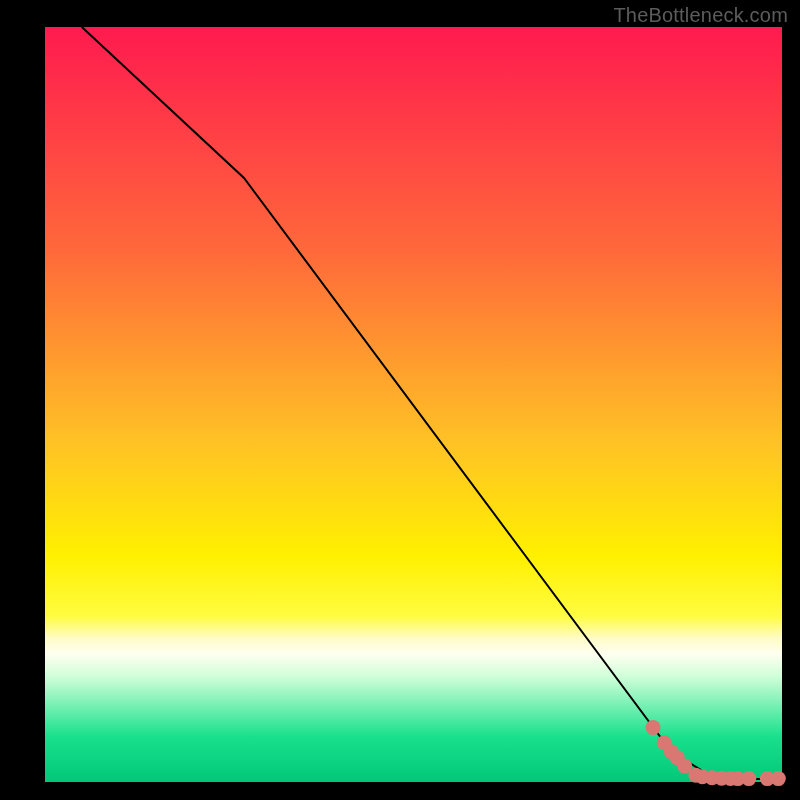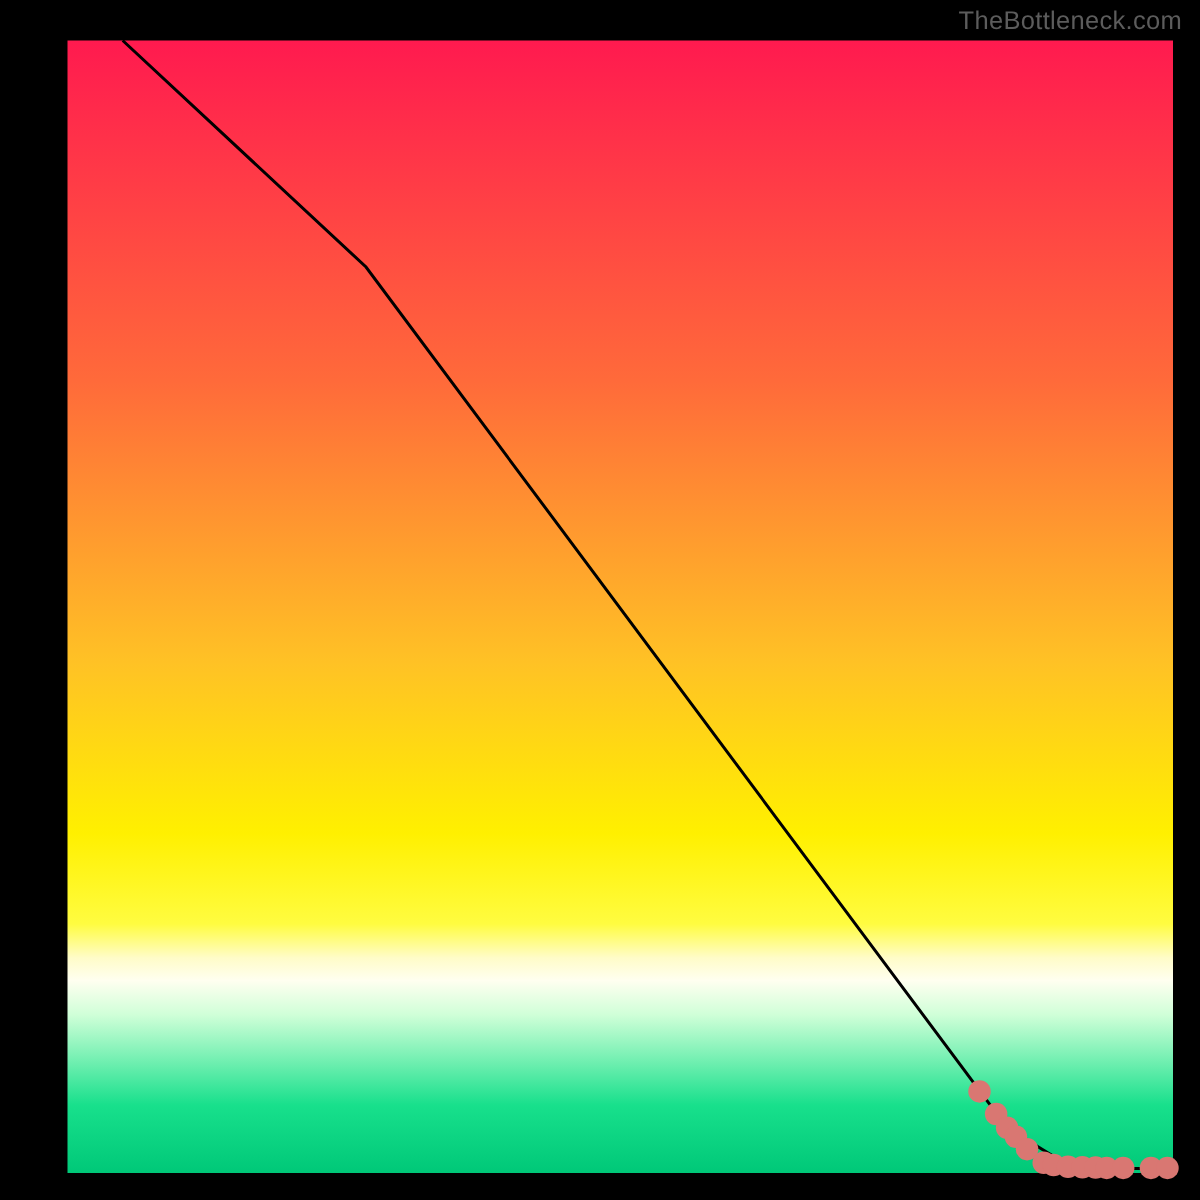--- a/index.html
+++ b/index.html
@@ -14,21 +14,21 @@
   .wrap {
     position: relative;
     width: 800px;
     height: 800px;
   }
   .attribution {
     position: absolute;
     top: 4px;
     right: 12px;
     color: #5c5c5c;
-    font-size: 17px;
+    font-size: 20px;
     font-weight: 400;
     letter-spacing: 0.2px;
     z-index: 5;
     user-select: none;
   }
   svg.plot {
     position: absolute;
     top: 0;
     left: 0;
     width: 800px;

